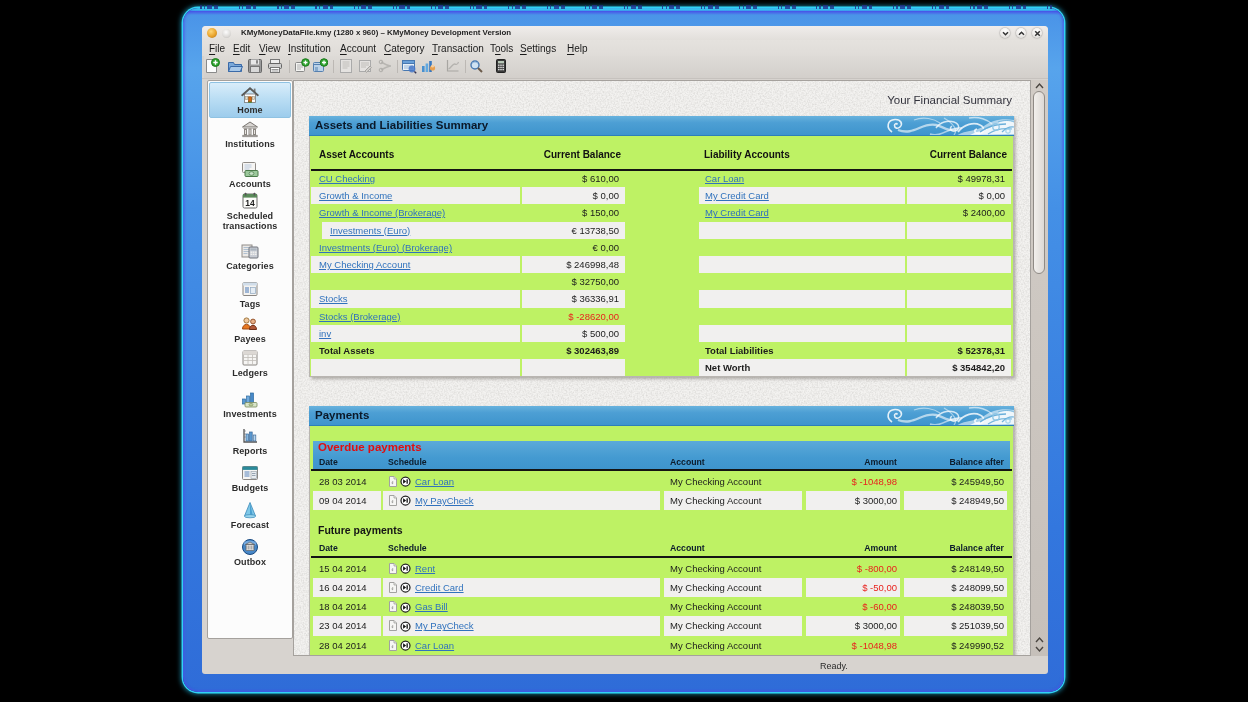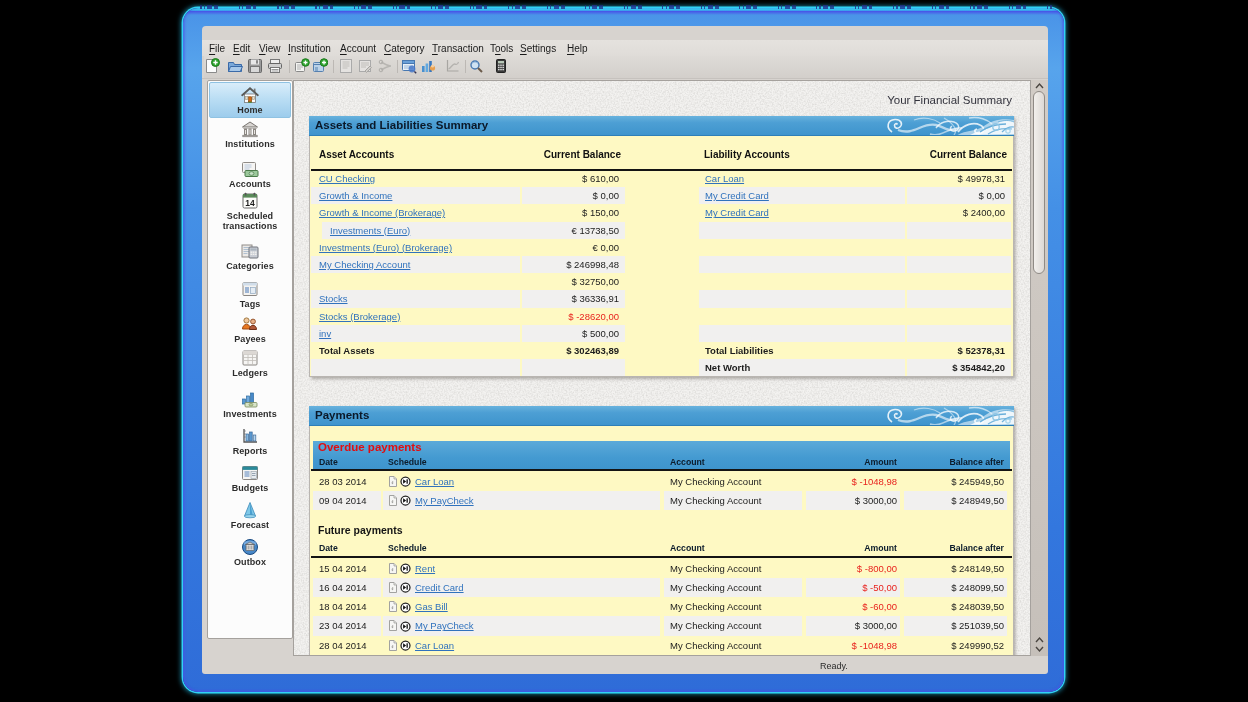--- a/index.html
+++ b/index.html
@@ -23,21 +23,21 @@
 #toolbar{position:absolute;left:2px;top:30px;width:844px;height:22px;background:linear-gradient(180deg,#dedbd7,#d3cfcb)}
 .ti{position:absolute;top:2px}
 .tsep{position:absolute;top:4px;width:1px;height:13px;background:#bcb8b4}
 #main{position:absolute;left:0;top:52px;width:846px;height:577px;background:#d7d3cf;border-top:1px solid #c6c2be}
 #sidebar{position:absolute;left:5px;top:1px;width:86px;height:559px;background:#fcfcfc;border:1px solid #a5a19d;border-radius:2px}
 .sbi{position:absolute;left:1px;width:82px;text-align:center;color:#2c2c2c;font-size:9px;font-weight:bold;line-height:9.5px;letter-spacing:0.1px}
 .sbi svg{display:block;margin:0 auto 1px auto}
 #homebox{position:absolute;left:1px;top:1px;width:82px;height:36px;border-radius:2px;background:linear-gradient(180deg,#d9edfa 0%,#bbdef4 45%,#9dccec 100%);border:1px solid #8fc2e2}
 #viewport{position:absolute;left:91px;top:1px;width:737px;height:576px;background-color:#f3f2f0;border:1px solid #a5a19d;border-right:none;overflow:hidden}
 #yfs{position:absolute;right:18px;top:13px;font-size:11.5px;color:#33333d}
-.panel{position:absolute;left:15px;width:705px;background:#fef9c3;border:1px solid #b9b5b1;box-shadow:1.5px 2px 3px rgba(120,115,110,.55)}
+.panel{position:absolute;left:15px;width:705px;background:#bef264;border:1px solid #b9b5b1;box-shadow:1.5px 2px 3px rgba(120,115,110,.55)}
 .phead{position:absolute;left:-1px;top:-1px;width:705px;height:20px;overflow:hidden;background:linear-gradient(180deg,#68b2dd 0%,#4d9fd4 35%,#3e94cd 100%);border-bottom:1px solid #2e7fb8}
 .phead .pt{position:absolute;left:6px;top:2.5px;font-size:11.5px;font-weight:bold;color:#0a1828}
 .swirl{position:absolute;right:0;top:0}
 #panel1{top:35px;height:261px}
 #panel2{top:325px;height:262px}
 .pbody{position:absolute;left:0;top:19px;width:703px;bottom:0}
 .th1{position:absolute;font-size:10px;font-weight:bold;color:#111;white-space:nowrap}
 .hline{position:absolute;left:1px;width:701px;height:2px;background:#141414}
 .cell{position:absolute;height:17.2px;line-height:17.4px;font-size:9.5px;color:#1c1c1c;white-space:nowrap;overflow:hidden}
 .pcell{position:absolute;height:19.3px;line-height:19.3px;font-size:9.5px;color:#1c1c1c;white-space:nowrap;overflow:hidden}
@@ -53,20 +53,40 @@
 #futhead{position:absolute;left:8px;top:98px;font-size:10.5px;font-weight:bold;color:#151515}
 #scroll{position:absolute;left:828px;top:1px;width:18px;height:576px;border-left:1px solid #a5a19d;background:linear-gradient(180deg,#d2ccc6,#c6c0ba)}
 #sthumb{position:absolute;left:2px;top:11px;width:12px;height:183px;border-radius:6px;background:linear-gradient(90deg,#f2efec,#ddd9d5);border:1px solid #8f8a85}
 .sarrow{position:absolute;left:4px;width:9px;height:8px}
 #status{position:absolute;left:0;top:629px;width:846px;height:19px;font-size:9px;color:#2b2b2b}
 </style></head>
 <body>
 <div id="frame">
  <div id="topmarks"></div>
  <div id="win">
+  <div id="titlebar">
+    <div id="appicon"></div>
+        <div id="pinicon"></div>
+    <span id="title-text">KMyMoneyDataFile.kmy (1280 x 960) – KMyMoney Development Version</span>
+    <div class="tbtn" style="left:798px">
+          <svg width="7" height="7" viewBox="0 0 7 7">
+            <path d="M1 2.2l2.5 2.5L6 2.2" stroke="#333" stroke-width="1.5" fill="none"></path>
+          </svg>
+        </div>
+    <div class="tbtn" style="left:814px">
+          <svg width="7" height="7" viewBox="0 0 7 7">
+            <path d="M1 4.7l2.5-2.5L6 4.7" stroke="#333" stroke-width="1.5" fill="none"></path>
+          </svg>
+        </div>
+    <div class="tbtn" style="left:830px">
+          <svg width="7" height="7" viewBox="0 0 7 7">
+            <path d="M1.2 1.2l4.6 4.6M5.8 1.2L1.2 5.8" stroke="#333" stroke-width="1.5"></path>
+          </svg>
+        </div>
+  </div>
   <div id="menubar">
     <span style="left:7px"><u>F</u>ile</span>
     <span style="left:31px"><u>E</u>dit</span>
     <span style="left:57px"><u>V</u>iew</span>
     <span style="left:86px"><u>I</u>nstitution</span>
     <span style="left:138px"><u>A</u>ccount</span>
     <span style="left:182px"><u>C</u>ategory</span>
     <span style="left:230px"><u>T</u>ransaction</span>
     <span style="left:288px">T<u>o</u>ols</span>
     <span style="left:318px"><u>S</u>ettings</span>

